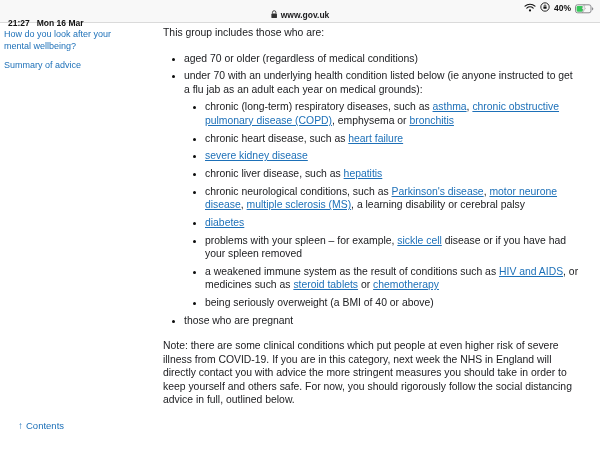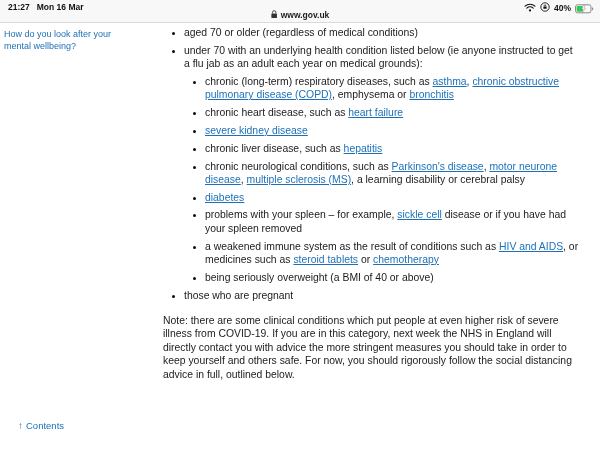--- a/index.html
+++ b/index.html
@@ -7,21 +7,21 @@
     width:600px;height:450px;overflow:hidden;background:#fff;position:relative;
     font-family:"Liberation Sans",sans-serif;color:#0b0c0c;
     -webkit-font-smoothing:antialiased;
   }
   
   .statusbar{
     position:absolute;top:0;left:0;width:600px;height:23px;
     background:#f8f8f8;border-bottom:1px solid #dadada;box-sizing:border-box;
   }
   .sb-left{
-    position:absolute;top:2px;left:8px;display:flex;gap:7px;
+    position:absolute;top:18px;left:8px;display:flex;gap:7px;
     font-size:8.5px;font-weight:700;color:#111;
   }
   .sb-right{
     position:absolute;top:2px;right:7px;display:flex;align-items:center;gap:4px;
     font-size:8.5px;font-weight:700;color:#111;justify-content:space-between;
   }
   .sb-center{
     position:absolute;top:10px;left:50%;transform:translateX(-50%);
     display:flex;align-items:flex-start;gap:3px;font-size:8.5px;color:#1c1c1e;font-weight:600;
   }
@@ -99,23 +99,25 @@
           <rect x="1.6" y="1.9" width="6.2" height="5.8" rx="1.1" fill="#35c759"></rect>
           <path d="M17 3.2v3.2c0.9-0.3 1.3-0.9 1.3-1.6s-0.4-1.3-1.3-1.6z" fill="#8a8a8e"></path>
           <path d="M8.6 1.2 6.7 5.1h1.6l-0.8 3.4 3-4.3H8.9l1-3z" fill="#fff" stroke="#555" stroke-width="0.3"></path>
         </svg>
     </span>
   </div>
 </header>
 
 <aside class="sidebar">
   <a href="#">How do you look after your mental wellbeing?</a>
+  <a href="#">Summary of advice</a>
 </aside>
 
 <main class="content">
+  <p class="intro">This group includes those who are:</p>
   <div id="risk-list">
       <ul class="blist level1">
         <li>aged 70 or older (regardless of medical conditions)</li>
         <li>under 70 with an underlying health condition listed below (ie anyone instructed to get a flu jab as an adult each year on medical grounds):<ul class="blist level2">
             <li>chronic (long-term) respiratory diseases, such as <a class="lnk" href="#">asthma</a>, <a class="lnk" href="#">chronic obstructive pulmonary disease (COPD)</a>, emphysema or <a class="lnk" href="#">bronchitis</a></li>
             <li>chronic heart disease, such as <a class="lnk" href="#">heart failure</a></li>
             <li><a class="lnk" href="#">severe kidney disease</a></li>
             <li>chronic liver disease, such as <a class="lnk" href="#">hepatitis</a></li>
             <li>chronic neurological conditions, such as <a class="lnk" href="#">Parkinson's disease</a>, <a class="lnk" href="#">motor neurone disease</a>, <a class="lnk" href="#">multiple sclerosis (MS)</a>, a learning disability or cerebral palsy</li>
             <li><a class="lnk" href="#">diabetes</a></li>

